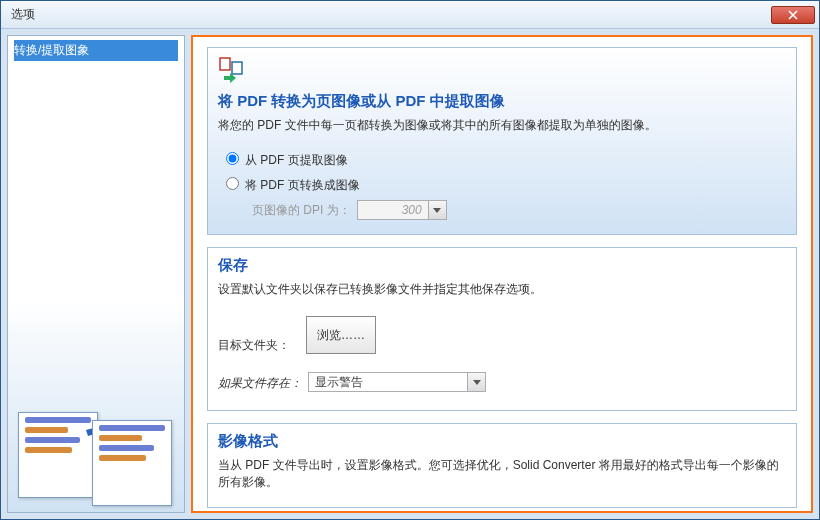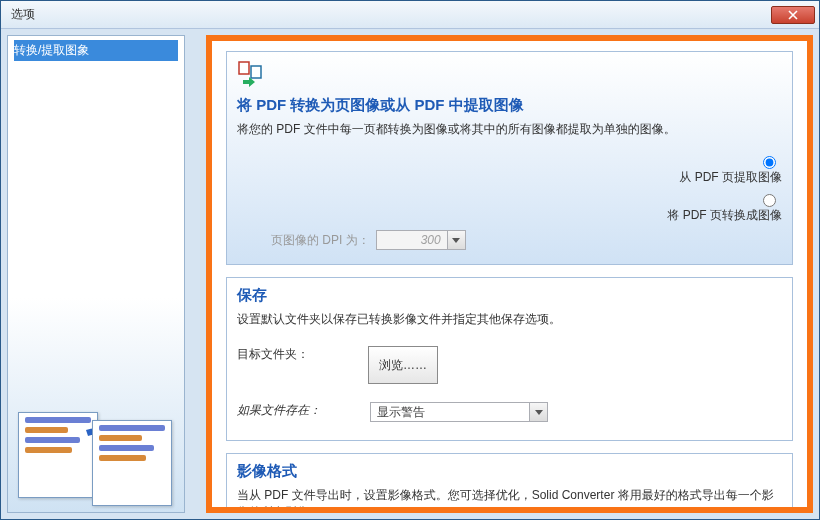--- a/index.html
+++ b/index.html
@@ -10,38 +10,38 @@
   .close-btn { width: 44px; height: 18px; background: linear-gradient(to bottom, #e67a6e, #c8412e); border: 1px solid #8b2e1c; border-radius: 2px; display: flex; align-items: center; justify-content: center; cursor: pointer; }
   .close-btn svg { width: 10px; height: 10px; }
   .body-area { flex: 1; padding: 6px; display: flex; gap: 6px; overflow: hidden; }
   .sidebar { width: 178px; background: linear-gradient(to bottom, #ffffff 0%, #ffffff 55%, #cfe2f3 100%); border: 1px solid #9ab4cf; position: relative; }
   .sidebar-item { margin: 4px 6px; padding: 2px 0; font-size: 12px; cursor: pointer; }
   .sidebar-item.selected { background: #3a8adc; color: #fff; }
   .sidebar-illustration { position: absolute; bottom: 6px; left: 6px; right: 6px; height: 100px; }
   .illus-page { position: absolute; background: #fff; border: 1px solid #7a9cc2; box-shadow: 1px 1px 3px rgba(0,0,0,0.2); }
   .illus-page .bar { height: 6px; margin: 4px 6px; border-radius: 2px; }
   .illus-arrow { position: absolute; top: 20px; left: 70px; width: 40px; height: 30px; }
-  .content { flex: 1; background: #fff; border: 6px solid #f97316; overflow-y: auto; overflow-x: hidden; margin-left: 15px; }
+  .content { flex: 1; background: #fff; border: 2px solid #f97316; overflow-y: auto; overflow-x: hidden; }
   .content-inner { padding: 10px 14px 20px 14px; }
   .header-block { background: linear-gradient(to bottom, #ffffff, #d0e2f5); border: 1px solid #a8c0dc; padding: 8px 10px 10px 10px; margin-bottom: 12px; }
   .header-icon { width: 28px; height: 28px; margin-bottom: 8px; }
   .section-title { color: #1f5bb6; font-size: 15px; font-weight: bold; margin-bottom: 6px; }
   .section-desc { font-size: 12px; color: #333; margin-bottom: 4px; }
-  .option-row { display: flex; align-items: flex-end; font-size: 12px; color: #333; padding: 4px 0 4px 8px; flex-direction: column; }
+  .option-row { display: flex; align-items: flex-start; font-size: 12px; color: #333; padding: 4px 0 4px 8px; }
   .option-row input[type=radio] { margin-right: 6px; }
   .sub-row { padding: 2px 0 4px 34px; display: flex; align-items: center; font-size: 12px; color: #999; text-align: right; }
   .sub-row .label { margin-right: 6px; }
   .dropdown { display: inline-flex; align-items: center; border: 1px solid #abadb3; background: #fff; height: 20px; font-size: 12px; cursor: pointer; }
   .dropdown .dd-text { padding: 0 6px; flex: 1; color: #444; }
   .dropdown .dd-btn { width: 18px; height: 100%; background: linear-gradient(to bottom, #f6f6f6, #dcdcdc); border-left: 1px solid #abadb3; display: flex; align-items: center; justify-content: center; }
   .dropdown.disabled { background: #f4f4f4; }
   .dropdown.disabled .dd-text { color: #a0a0a0; }
   .section-block { border: 1px solid #a8c0dc; padding: 8px 10px 12px 10px; margin-bottom: 12px; }
   .section-block .section-title { margin-bottom: 6px; }
-  .form-row { display: flex; align-items: flex-start; font-size: 12px; color: #333; padding: 6px 0; gap: 43px; }
+  .form-row { display: flex; align-items: flex-end; font-size: 12px; color: #333; padding: 6px 0; }
   .form-row .flabel { width: 80px; }
   .btn { height: 38px; padding: 0 10px; font-size: 12px; background: linear-gradient(to bottom, #fff, #e6e6e6); border: 1px solid #8a8a8a; cursor: pointer; margin-left: 8px; display: inline-flex; align-items: center; }
   .chevron-down { width: 0; height: 0; border-left: 4px solid transparent; border-right: 4px solid transparent; border-top: 5px solid #555; }
 </style>
 </head>
 <body>
 
 <div class="window">
   <div class="titlebar">
     <div class="titlebar-text">选项</div>

